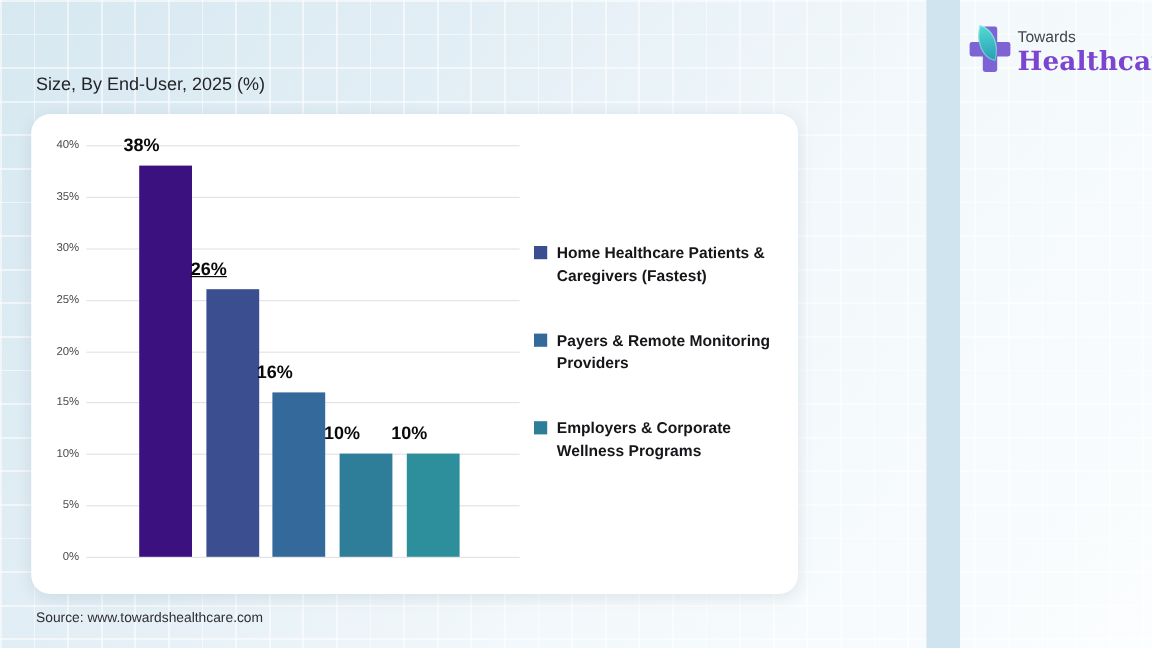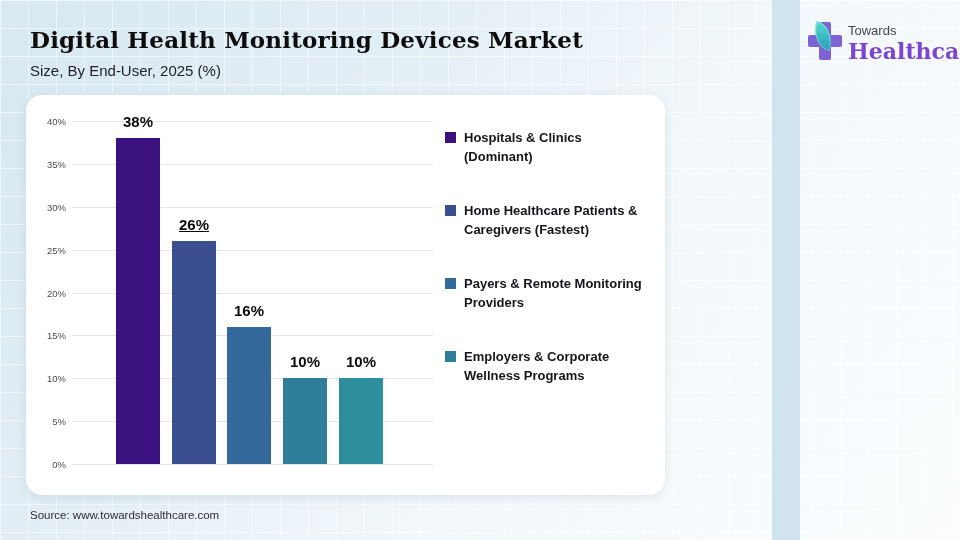--- a/index.html
+++ b/index.html
@@ -29,21 +29,21 @@
   .logo-towards{font-size:13px;color:#45454e;margin-top:6px;}
   .logo-healthcare{font-family:"DejaVu Serif",serif;font-weight:700;font-size:22px;color:#7b45d1;margin-top:3px;}
 
   
   .card{position:absolute;left:26px;top:95px;width:639px;height:400px;background:#ffffff;
     border-radius:16px;box-shadow:0 3px 12px rgba(30,60,90,.10);z-index:2;}
   .plot{position:absolute;left:46px;top:26px;width:361px;height:343px;}
   .gridline{position:absolute;left:0;width:100%;height:1px;background:#e4e4e8;}
   .ytick{position:absolute;right:367px;width:40px;text-align:right;font-size:9.5px;color:#4b4b4b;transform:translateY(-50%);}
   .bar{position:absolute;bottom:0;width:44px;}
-  .bar-label{position:absolute;width:70px;text-align:center;font-size:15px;font-weight:800;color:#0a0a0a;}
+  .bar-label{position:absolute;width:70px;font-size:15px;font-weight:800;color:#0a0a0a;}
 
   
   .legend{position:absolute;left:419px;top:0;width:215px;height:400px;}
   .legend-item{position:absolute;left:0;display:flex;gap:8px;align-items:flex-start;}
   .legend-swatch{width:11px;height:11px;margin-top:3px;flex:0 0 auto;}
   .legend-label{font-size:13px;font-weight:700;color:#16161a;line-height:1.45;width:196px;}
 
   
   .donut-wrap{position:absolute;left:693px;top:161px;width:200px;height:200px;border-radius:50%;
     background:#ffffff;z-index:2;box-shadow:0 8px 22px rgba(40,60,100,.12);}
@@ -54,21 +54,20 @@
   .donut-label{font-size:14px;font-weight:800;color:#101014;line-height:1.3;margin-top:7px;}
 
   .source{position:absolute;left:30px;top:509px;font-size:11.5px;color:#2e2e33;z-index:3;}
 </style>
 </head>
 <body>
 
 <div id="stage">
   <div class="stripe"></div>
 
-  <div class="title">Digital Health Monitoring Devices Market</div>
   <div class="subtitle">Size, By End-User, 2025 (%)</div>
 
   <div class="logo">
     <div class="logo-cross">
       <div class="v"></div>
         <div class="h"></div>
         <div class="leaf"></div>
     </div>
     <div class="logo-text">
       <span class="logo-towards">Towards</span>
@@ -101,24 +100,20 @@
         <div class="bar" style="left: 100px; height: 222.95px; background: rgb(58, 78, 144);"></div>
         <div class="bar-label" style="left: 87px; top: 95.05px; text-decoration: underline;">26%</div>
         <div class="bar" style="left: 155px; height: 137.2px; background: rgb(52, 105, 155);"></div>
         <div class="bar-label" style="left: 142px; top: 180.8px;">16%</div>
         <div class="bar" style="left: 211px; height: 85.75px; background: rgb(47, 126, 153);"></div>
         <div class="bar-label" style="left: 198px; top: 232.25px;">10%</div>
         <div class="bar" style="left: 267px; height: 85.75px; background: rgb(46, 143, 156);"></div>
         <div class="bar-label" style="left: 254px; top: 232.25px;">10%</div>
       </div>
     <div class="legend" id="legend">
-        <div class="legend-item" style="top: 34px;">
-          <div class="legend-swatch" style="background: rgb(59, 17, 128);"></div>
-          <div class="legend-label">Hospitals &amp; Clinics<br>(Dominant)</div>
-        </div>
         <div class="legend-item" style="top: 107px;">
           <div class="legend-swatch" style="background: rgb(58, 78, 144);"></div>
           <div class="legend-label">Home Healthcare Patients &amp;<br>Caregivers (Fastest)</div>
         </div>
         <div class="legend-item" style="top: 253px;">
           <div class="legend-swatch" style="background: rgb(47, 126, 153);"></div>
           <div class="legend-label">Employers &amp; Corporate<br>Wellness Programs</div>
         </div>
         <div class="legend-item" style="top: 180px;">
           <div class="legend-swatch" style="background: rgb(52, 105, 155);"></div>

